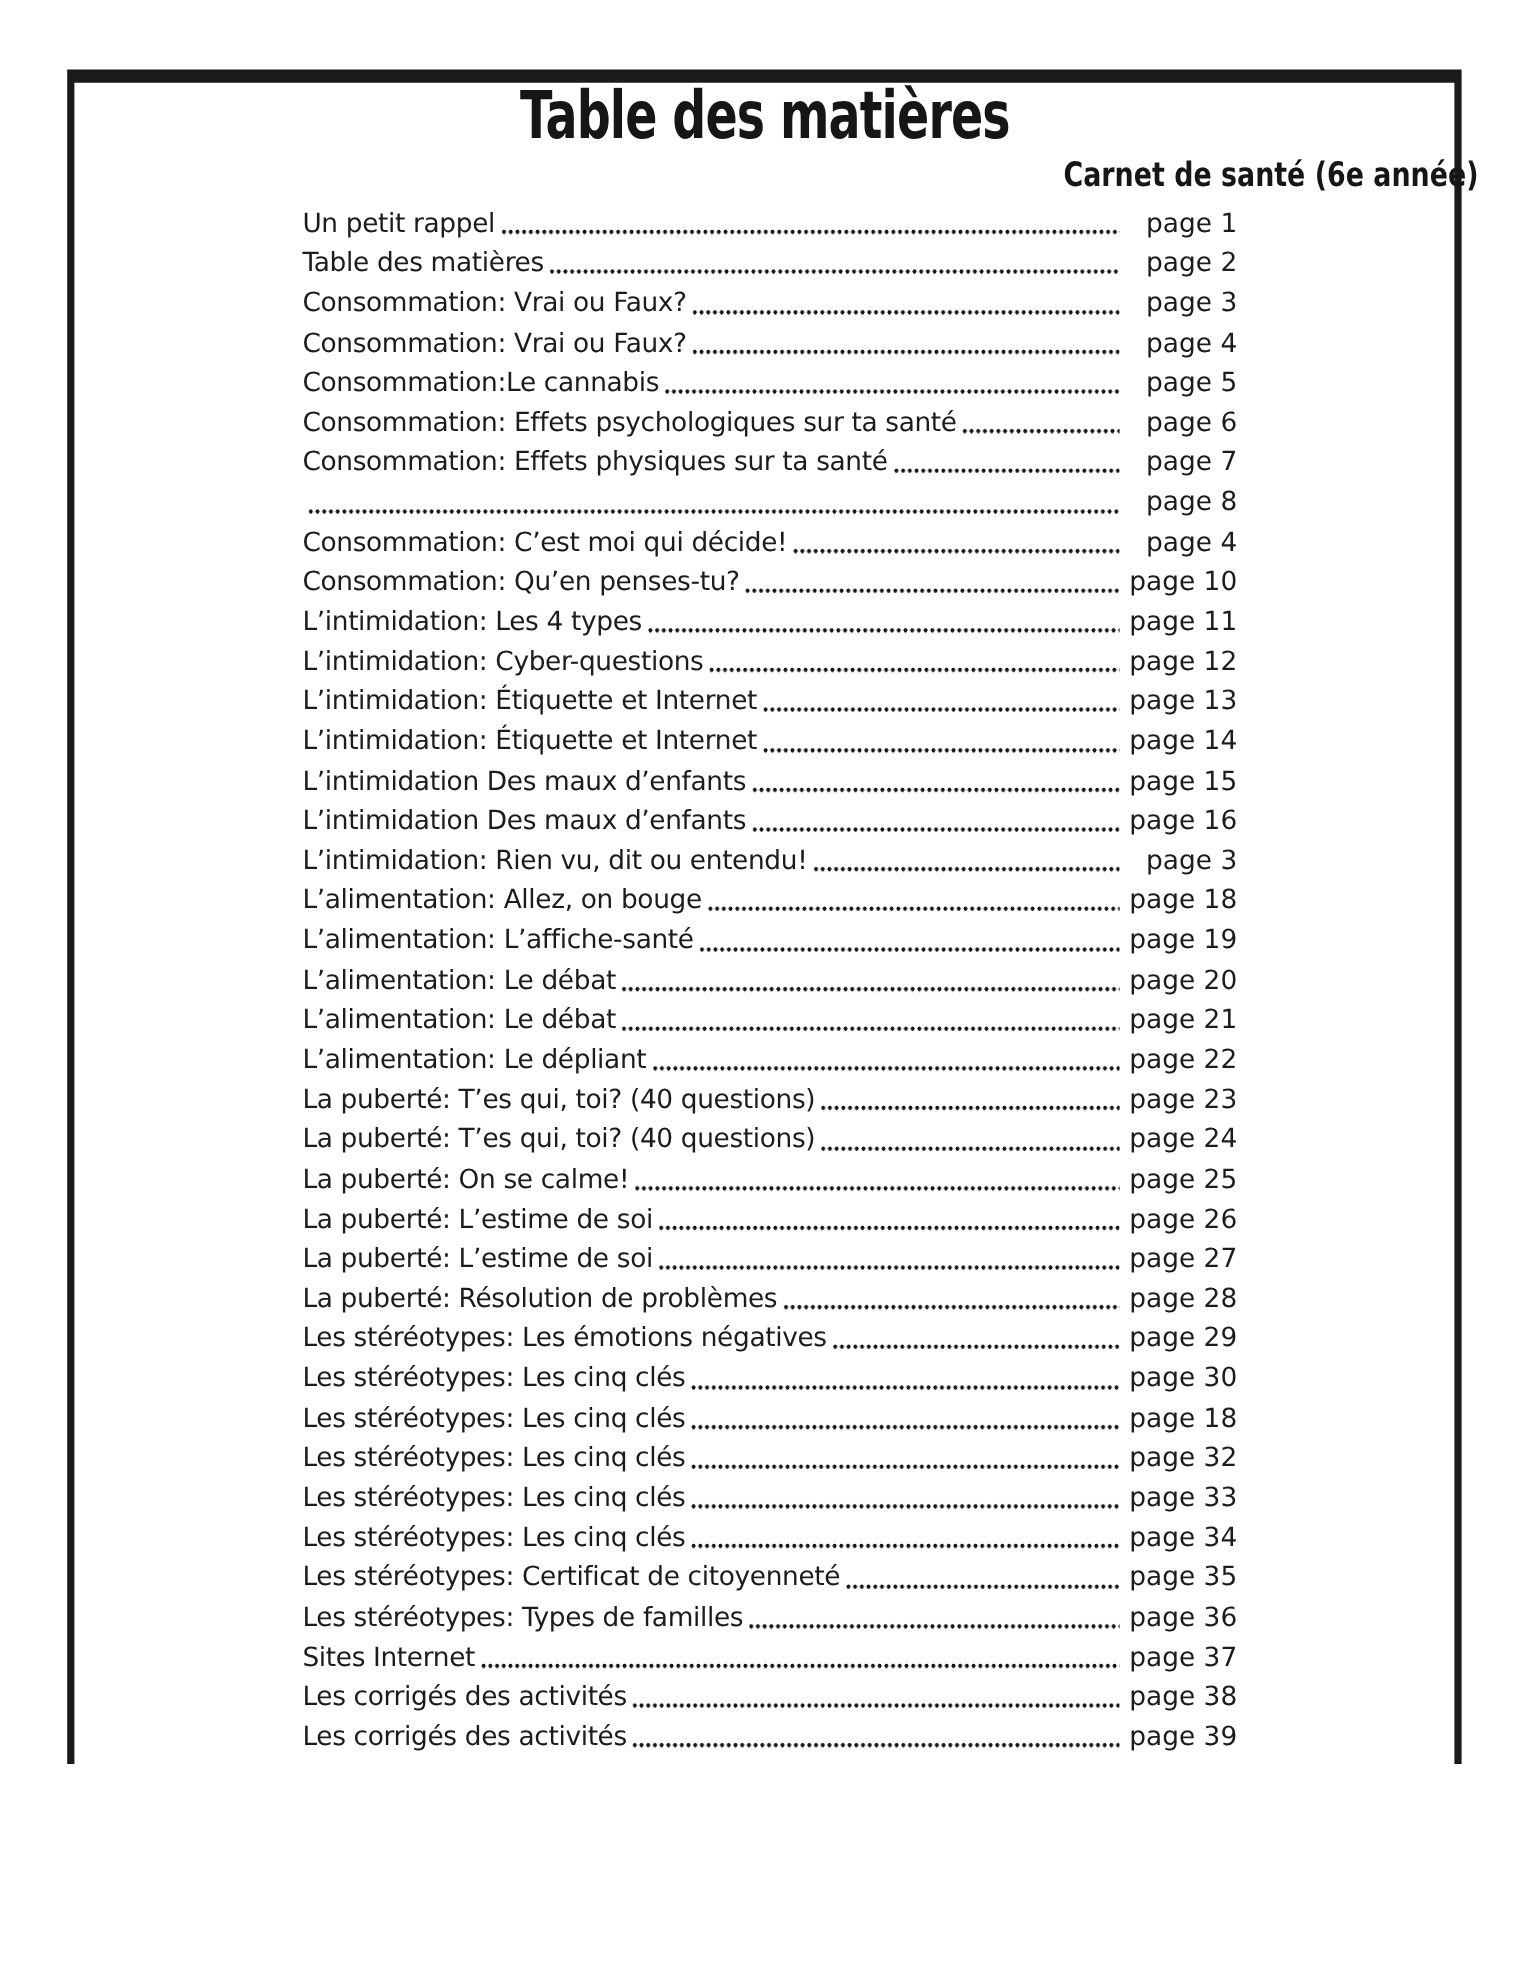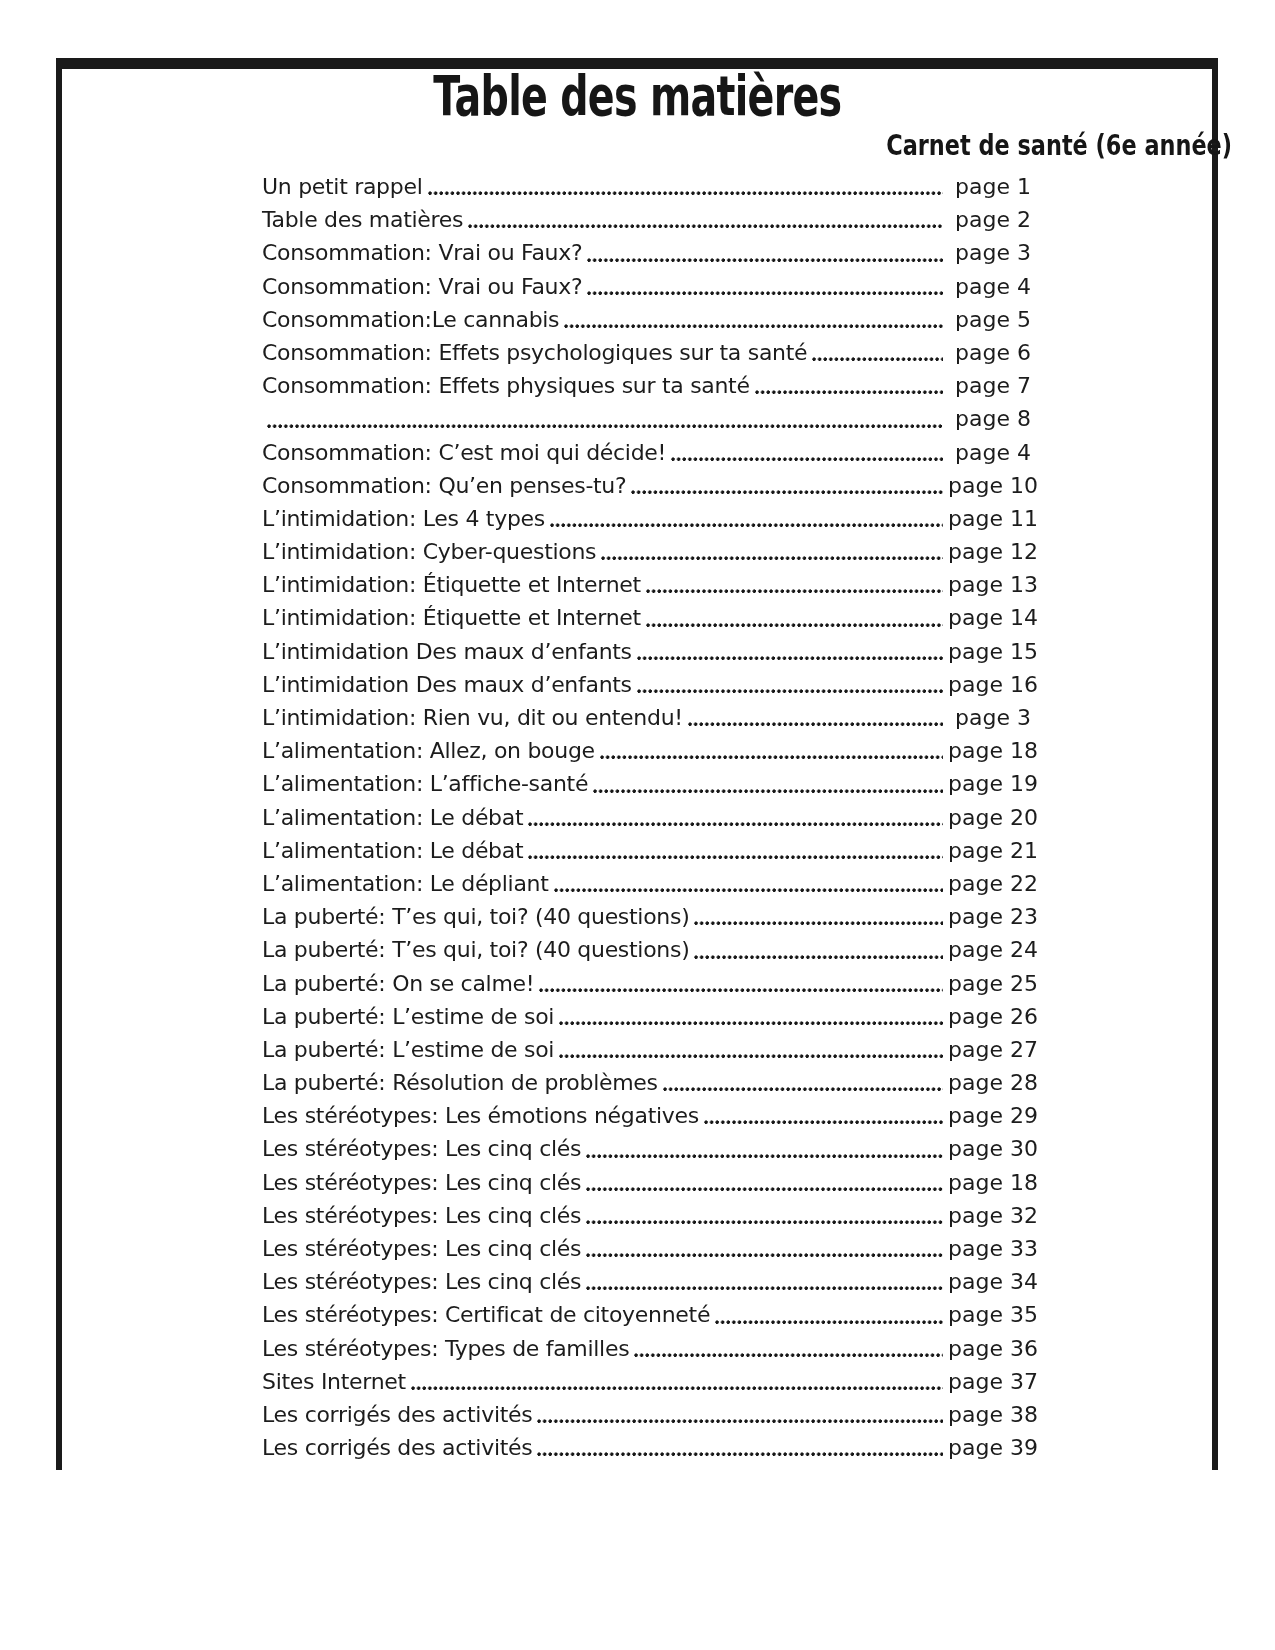--- a/index.html
+++ b/index.html
@@ -56,21 +56,21 @@
   .doc-subtitle {
     font-size: 28px;
     font-weight: bold;
     white-space: nowrap;
     transform: scaleX(0.80);
     transform-origin: center;
     color: #161616;
   }
   .toc {
     position: absolute;
-    left: 262px;
+    left: 252px;
     top: 170px;
     width: 779px;
   }
   .row {
     display: flex;
     align-items: stretch;
     height: 33.2px;
     font-size: 22px;
     line-height: 33.2px;
     white-space: nowrap;
@@ -82,21 +82,21 @@
   .row .dots {
     flex: 1 1 auto;
     margin: 0 2px 0 5px;
     background-image: radial-gradient(circle at 2px 2px, #161616 1.45px, transparent 1.85px);
     background-size: 5.6px 4.5px;
     background-repeat: repeat-x;
     background-position: left calc(100% - 7.5px);
   }
   .row .p {
     flex: 0 0 96px;
-    text-align: center;
+    text-align: right;
   }
   .site-box-outer {
     position: absolute;
     left: 348px;
     top: 1474px;
     width: 456px;
     height: 104px;
     box-sizing: border-box;
     border: 3px solid #161616;
     background: #ffffff;

